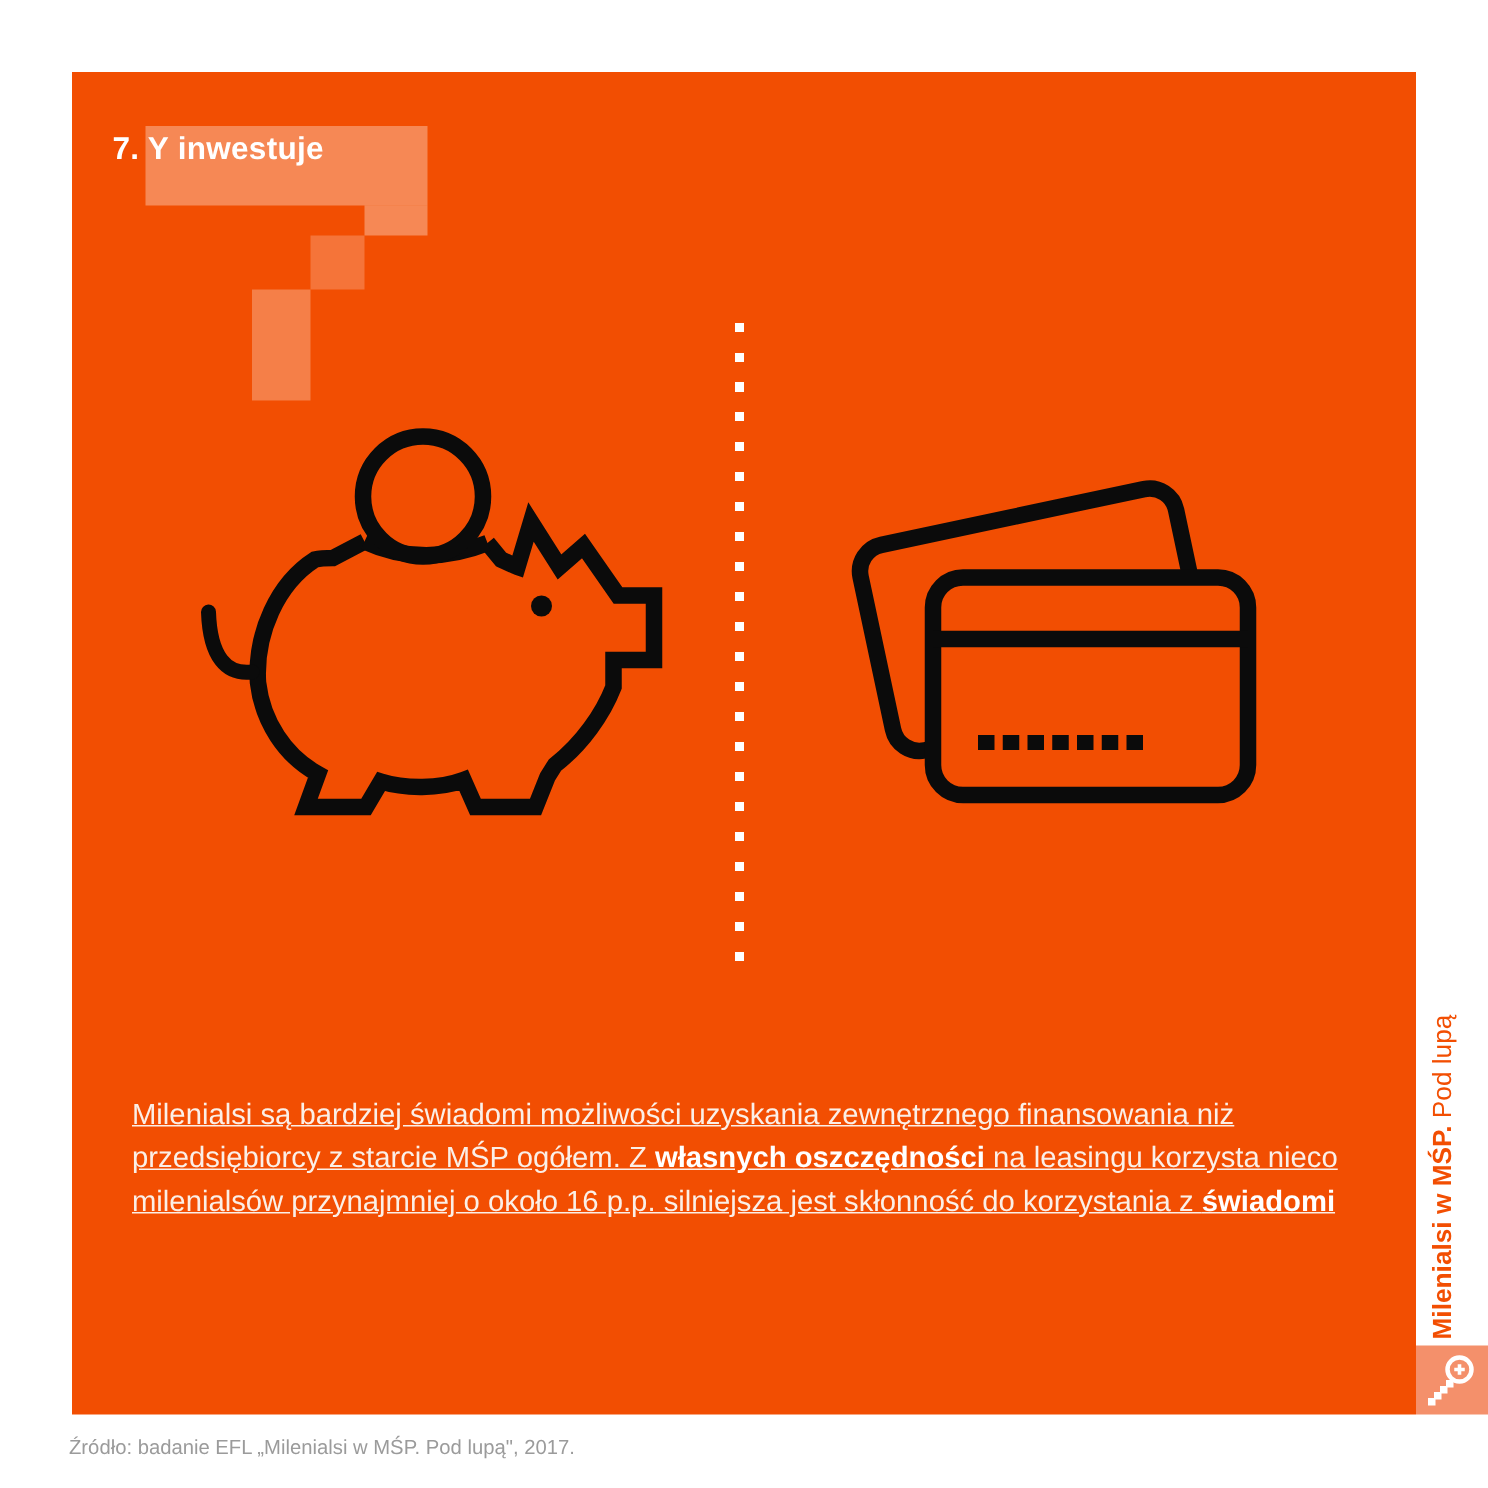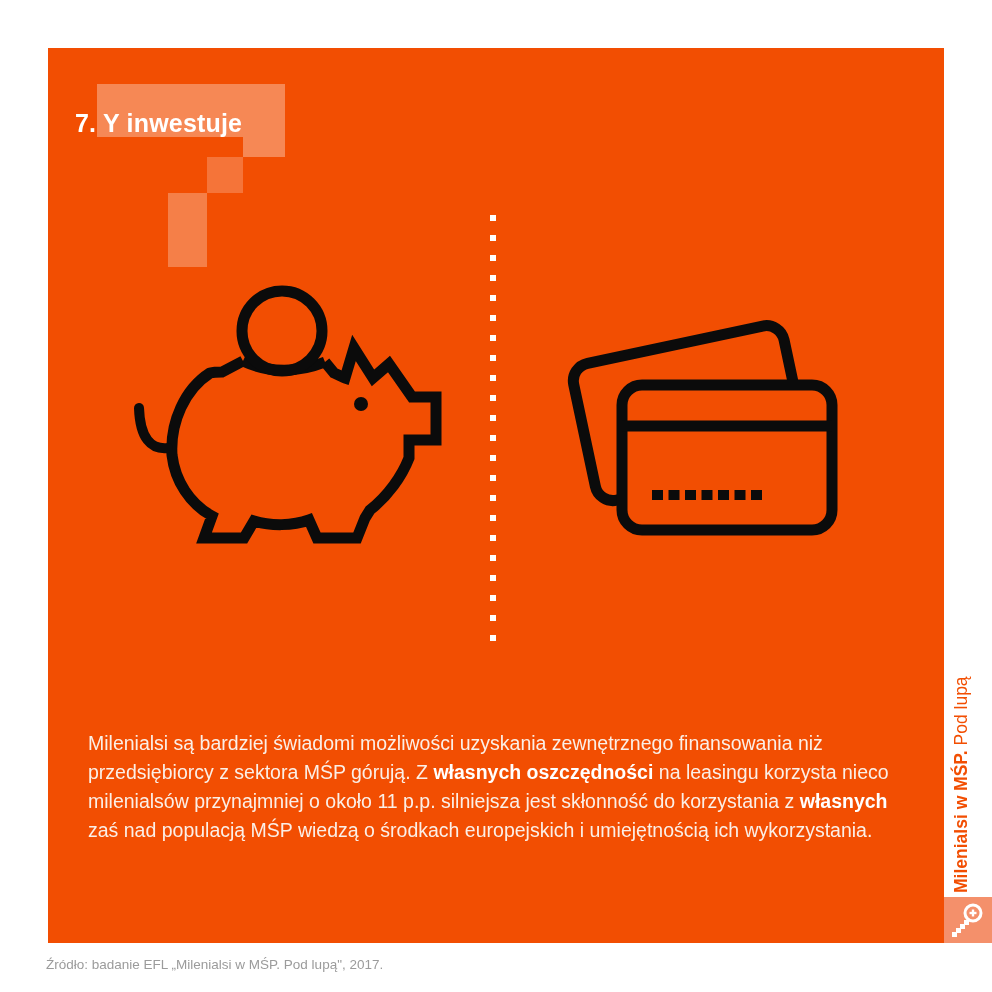--- a/index.html
+++ b/index.html
@@ -14,33 +14,33 @@
     position:absolute;left:48px;top:48px;width:896px;height:895px;
     background:var(--panel);
   }
   
   .blk{position:absolute;}
   .blk-a{left:49px;top:36px;width:188px;height:53px;background:var(--block-light);}
   .blk-b{left:195px;top:89px;width:42px;height:20px;background:var(--block-light);}
   .blk-c{left:159px;top:109px;width:36px;height:36px;background:var(--block-mid);}
   .blk-d{left:120px;top:145px;width:39px;height:74px;background:var(--block-soft);}
   .title{
-    position:absolute;left:27px;top:61px;margin:0;
-    font-size:25px;font-weight:bold;color:var(--heading-text);
+    position:absolute;left:27px;top:40px;margin:0;
+    font-size:21px;font-weight:bold;color:var(--heading-text);
     letter-spacing:0.2px;
   }
   .piggy{position:absolute;left:77px;top:232px;}
   .cards{position:absolute;left:512px;top:252px;}
   .divider{
     position:absolute;left:442px;top:167px;width:6px;height:426px;
     background:repeating-linear-gradient(to bottom, var(--divider-dot) 0 6px, transparent 6px 20px);
   }
   .para{
     position:absolute;left:40px;top:681px;width:812px;
-    font-size:19.5px;line-height:29px;color:var(--body-text);
+    font-size:19.5px;line-height:29px;color:var(--body-text);text-decoration:underline;
   }
   .para .b{font-weight:bold;color:var(--heading-text);}
   .icon-line{fill:none;stroke:var(--icon-stroke);stroke-width:11;stroke-miterlimit:6;}
   .icon-fill{fill:var(--icon-stroke);}
   .sidebar-label{
     position:absolute;left:951px;top:893px;
     transform:rotate(-90deg);transform-origin:0 0;
     white-space:nowrap;
     font-size:17.5px;color:var(--sidebar-text);
   }
@@ -100,23 +100,22 @@
         <rect x="125" y="190" width="11" height="10"></rect>
         <rect x="141.5" y="190" width="11" height="10"></rect>
         <rect x="158" y="190" width="11" height="10"></rect>
         <rect x="174.5" y="190" width="11" height="10"></rect>
         <rect x="191" y="190" width="11" height="10"></rect>
       </g>
     </svg>
 
     <div class="para">
         <div><span>Milenialsi są bardziej świadomi możliwości uzyskania zewnętrznego finansowania niż</span></div>
-        <div><span>przedsiębiorcy z sektora MŚP górują. Z </span><span class="b">własnych oszczędności</span><span> na leasingu korzysta nieco</span></div>
-        <div><span>milenialsów przynajmniej o około 11 p.p. silniejsza jest skłonność do korzystania z </span><span class="b">własnych</span></div>
-        <div><span>zaś nad populacją MŚP wiedzą o środkach europejskich i umiejętnością ich wykorzystania.</span></div>
+        <div><span>przedsiębiorcy z starcie MŚP ogółem. Z </span><span class="b">własnych oszczędności</span><span> na leasingu korzysta nieco</span></div>
+        <div><span>milenialsów przynajmniej o około 16 p.p. silniejsza jest skłonność do korzystania z </span><span class="b">świadomi</span></div>
       </div>
 
   </div>
 
   <div class="sidebar-label">
     <span class="bold">Milenialsi w MŚP.</span>
     <span>Pod lupą</span>
   </div>
 
   <div class="magnifier-box">

